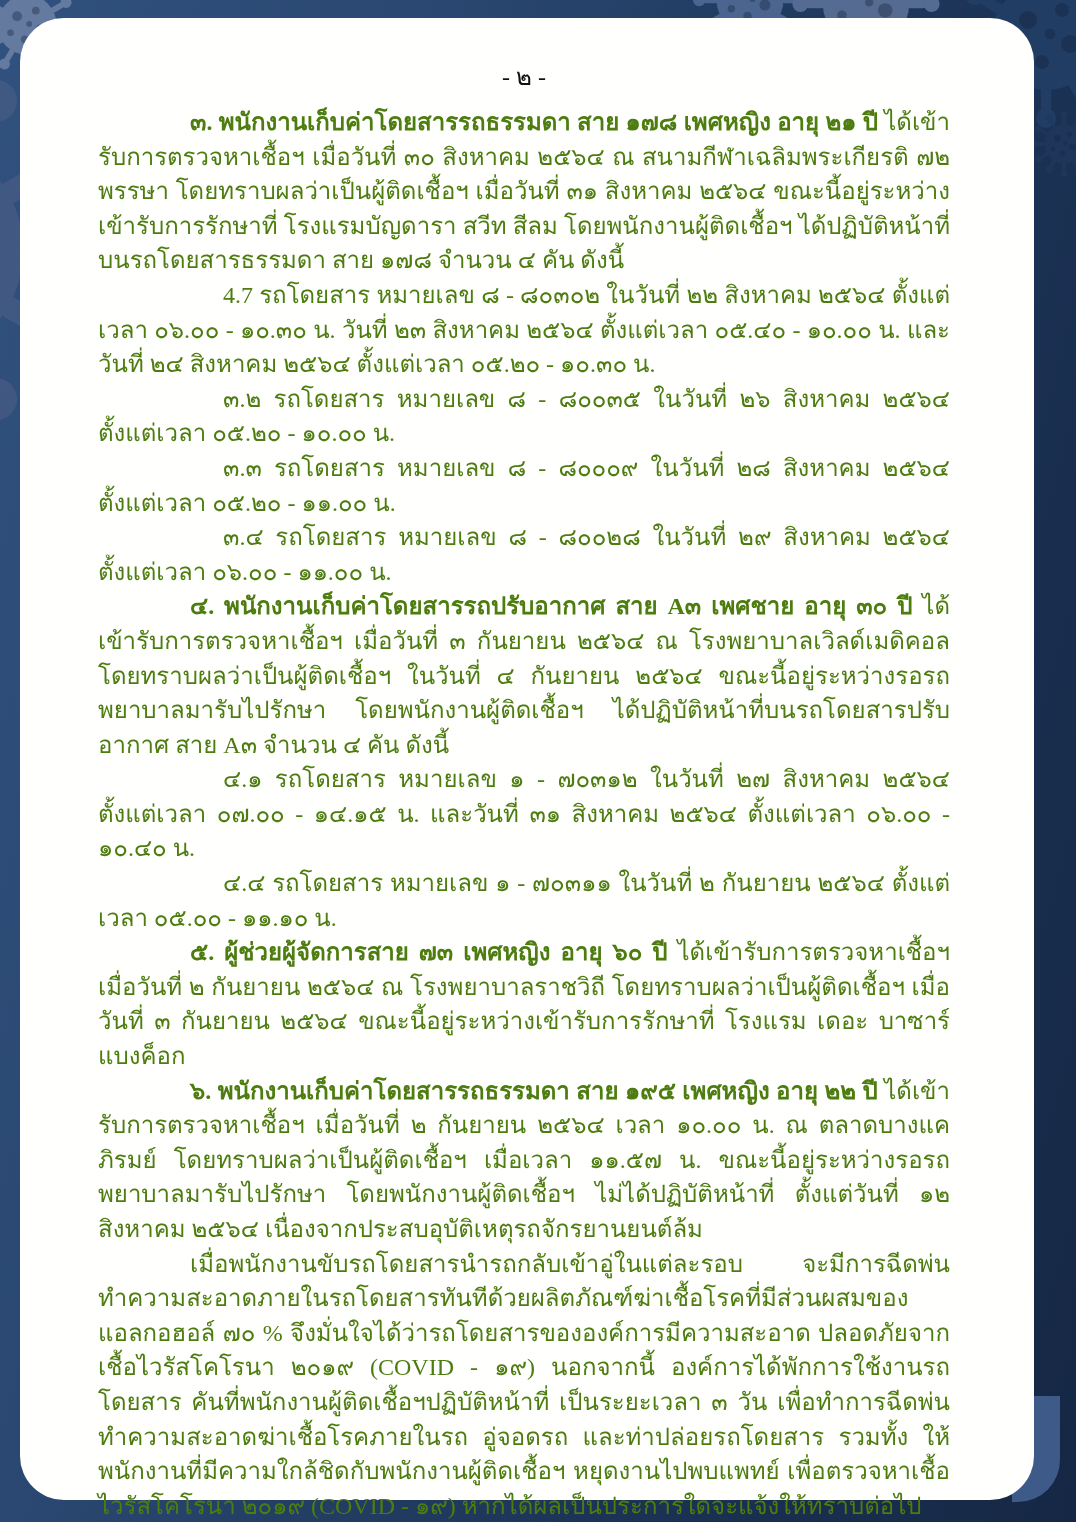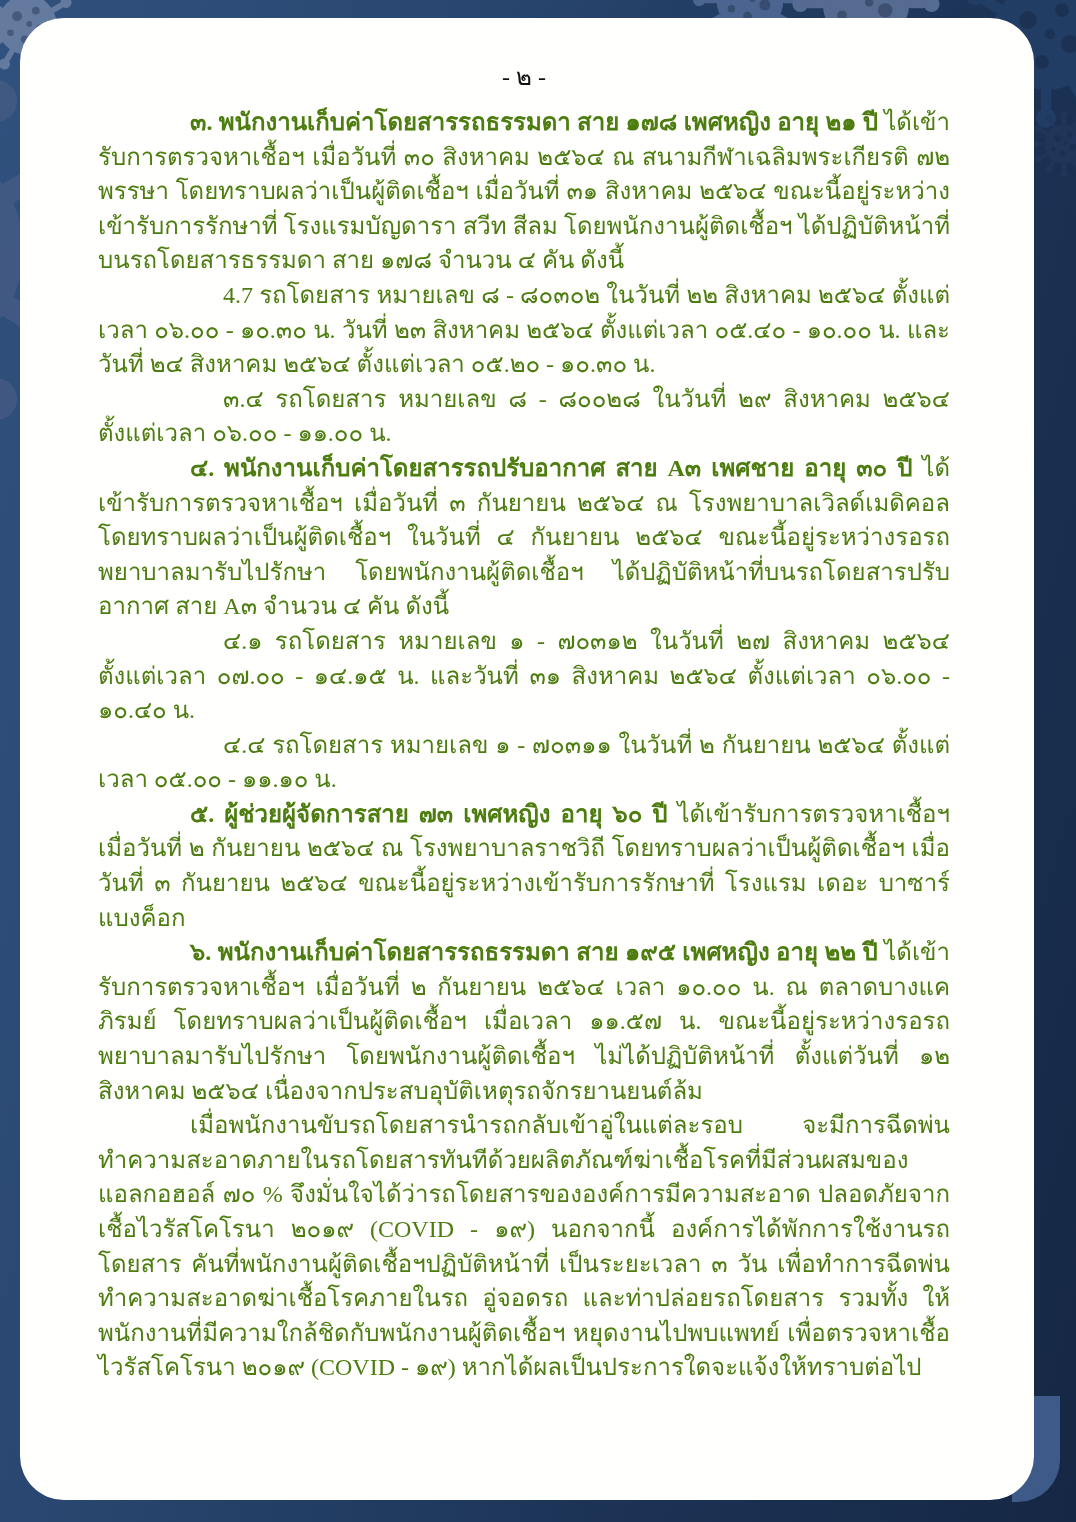--- a/index.html
+++ b/index.html
@@ -113,20 +113,22 @@
 <div class="corner-accent"></div>
 
 <div class="document-page">
 
   <div class="page-number">- ๒ -</div>
 
   <p class="para"><b class="lead">๓. พนักงานเก็บค่าโดยสารรถธรรมดา สาย ๑๗๘ เพศหญิง อายุ ๒๑ ปี</b>
     <span>ได้เข้ารับการตรวจหาเชื้อฯ เมื่อวันที่ ๓๐ สิงหาคม ๒๕๖๔ ณ สนามกีฬาเฉลิมพระเกียรติ ๗๒ พรรษา โดยทราบผลว่าเป็นผู้ติดเชื้อฯ เมื่อวันที่ ๓๑ สิงหาคม ๒๕๖๔ ขณะนี้อยู่ระหว่างเข้ารับการรักษาที่ โรงแรมบัญดารา สวีท สีลม โดยพนักงานผู้ติดเชื้อฯ ได้ปฏิบัติหน้าที่บนรถโดยสารธรรมดา สาย ๑๗๘ จำนวน ๔ คัน ดังนี้</span></p>
 
   <p class="para sub">4.7 รถโดยสาร หมายเลข ๘ - ๘๐๓๐๒ ในวันที่ ๒๒ สิงหาคม ๒๕๖๔ ตั้งแต่เวลา ๐๖.๐๐ - ๑๐.๓๐ น. วันที่ ๒๓ สิงหาคม ๒๕๖๔ ตั้งแต่เวลา ๐๕.๔๐ - ๑๐.๐๐ น. และวันที่ ๒๔ สิงหาคม ๒๕๖๔ ตั้งแต่เวลา ๐๕.๒๐ - ๑๐.๓๐ น.</p>
+  <p class="para sub">๓.๒ รถโดยสาร หมายเลข ๘ - ๘๐๐๓๕ ในวันที่ ๒๖ สิงหาคม ๒๕๖๔ ตั้งแต่เวลา ๐๕.๒๐ - ๑๐.๐๐ น.</p>
+  <p class="para sub">๓.๓ รถโดยสาร หมายเลข ๘ - ๘๐๐๐๙ ในวันที่ ๒๘ สิงหาคม ๒๕๖๔ ตั้งแต่เวลา ๐๕.๒๐ - ๑๑.๐๐ น.</p>
   <p class="para sub">๓.๔ รถโดยสาร หมายเลข ๘ - ๘๐๐๒๘ ในวันที่ ๒๙ สิงหาคม ๒๕๖๔ ตั้งแต่เวลา ๐๖.๐๐ - ๑๑.๐๐ น.</p>
 
   <p class="para"><b class="lead">๔. พนักงานเก็บค่าโดยสารรถปรับอากาศ สาย A๓ เพศชาย อายุ ๓๐ ปี</b>
     <span>ได้เข้ารับการตรวจหาเชื้อฯ เมื่อวันที่ ๓ กันยายน ๒๕๖๔ ณ โรงพยาบาลเวิลด์เมดิคอล โดยทราบผลว่าเป็นผู้ติดเชื้อฯ ในวันที่ ๔ กันยายน ๒๕๖๔ ขณะนี้อยู่ระหว่างรอรถพยาบาลมารับไปรักษา โดยพนักงานผู้ติดเชื้อฯ ได้ปฏิบัติหน้าที่บนรถโดยสารปรับอากาศ สาย A๓ จำนวน ๔ คัน ดังนี้</span></p>
 
   <p class="para sub">๔.๑ รถโดยสาร หมายเลข ๑ - ๗๐๓๑๒ ในวันที่ ๒๗ สิงหาคม ๒๕๖๔ ตั้งแต่เวลา ๐๗.๐๐ - ๑๔.๑๕ น. และวันที่ ๓๑ สิงหาคม ๒๕๖๔ ตั้งแต่เวลา ๐๖.๐๐ - ๑๐.๔๐ น.</p>
   <p class="para sub">๔.๔ รถโดยสาร หมายเลข ๑ - ๗๐๓๑๑ ในวันที่ ๒ กันยายน ๒๕๖๔ ตั้งแต่เวลา ๐๕.๐๐ - ๑๑.๑๐ น.</p>
 
   <p class="para"><b class="lead">๕. ผู้ช่วยผู้จัดการสาย ๗๓ เพศหญิง อายุ ๖๐ ปี</b>
     <span>ได้เข้ารับการตรวจหาเชื้อฯ เมื่อวันที่ ๒ กันยายน ๒๕๖๔ ณ โรงพยาบาลราชวิถี โดยทราบผลว่าเป็นผู้ติดเชื้อฯ เมื่อวันที่ ๓ กันยายน ๒๕๖๔ ขณะนี้อยู่ระหว่างเข้ารับการรักษาที่ โรงแรม เดอะ บาซาร์ แบงค็อก</span></p>

